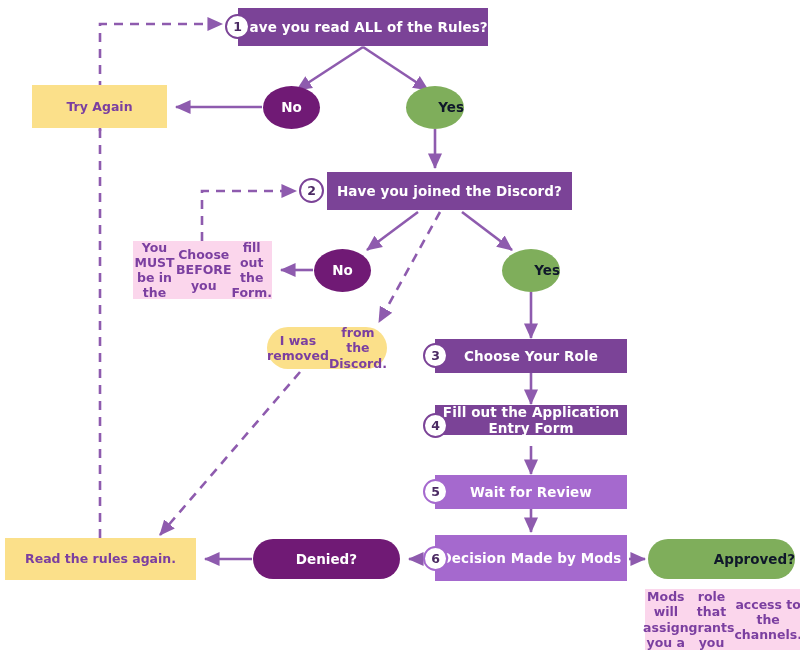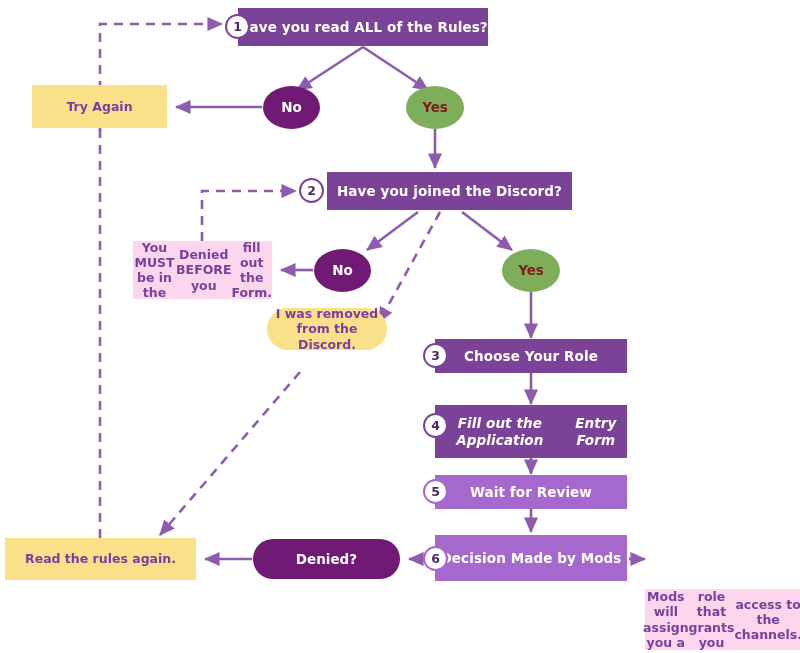--- a/index.html
+++ b/index.html
@@ -47,21 +47,21 @@
   }
   .note-pink {
     background: #FBD6EC;
     color: #7B3FA0;
     font-size: 12.5px;
   }
   .pill {
     border-radius: 999px;
   }
   .decision-no  { background: #701a75; color: #fff; font-size: 13.5px; }
-  .decision-yes { background: #7FAE5B; color: #7f1d1d; font-size: 13.5px; }
+  .decision-yes { background: #7FAE5B; color: #0f172a; font-size: 13.5px; justify-content: flex-end; }
   .ellipse { border-radius: 50%; }
   .badge {
     position: absolute;
     width: 25px;
     height: 25px;
     border-radius: 50%;
     background: #ffffff;
     border: 2.5px solid #7B4397;
     color: #4B2A63;
     font-size: 12.5px;
@@ -153,45 +153,45 @@
 
   <div class="node proc proc-dark" style="left:327px; top:172px; width:245px; height:38px;">
     <span>Have you joined the Discord?</span>
   </div>
   <div class="badge" style="left:299px; top:178px;">
     <span>2</span>
   </div>
 
   <div class="node note-pink" style="left:133px; top:241px; width:139px; height:58px; flex-direction:row;">
     <span>You MUST be in the</span>
-    <span>Denied BEFORE you</span>
+    <span>Choose BEFORE you</span>
     <span>fill out the Form.</span>
   </div>
 
   <div class="node decision-no ellipse" style="left:314px; top:249px; width:57px; height:43px;">
     <span>No</span>
   </div>
 
   <div class="node decision-yes ellipse" style="left:502px; top:249px; width:58px; height:43px;">
     <span>Yes</span>
   </div>
 
-  <div class="node note-yellow pill" style="left:267px; top:308px; width:120px; height:42px; flex-direction:column;">
+  <div class="node note-yellow pill" style="left:267px; top:327px; width:120px; height:42px; flex-direction:row;">
     <span>I was removed</span>
     <span>from the Discord.</span>
   </div>
 
   <div class="node proc proc-dark" style="left:435px; top:339px; width:192px; height:34px;">
     <span>Choose Your Role</span>
   </div>
   <div class="badge" style="left:423px; top:343px;">
     <span>3</span>
   </div>
 
-  <div class="node proc proc-dark" style="left:435px; top:405px; width:192px; height:53px; font-style:italic;">
+  <div class="node proc proc-dark" style="left:435px; top:405px; width:192px; height:30px; flex-direction:column;">
     <span>Fill out the Application</span>
     <span>Entry Form</span>
   </div>
   <div class="badge" style="left:423px; top:413px;">
     <span>4</span>
   </div>
 
   <div class="node proc proc-light" style="left:435px; top:475px; width:192px; height:34px;justify-content:center;">
     <span>Wait for Review</span>
   </div>
@@ -203,20 +203,23 @@
     <span>Decision Made by Mods</span>
   </div>
   <div class="badge badge-light" style="left:423px; top:546px;">
     <span>6</span>
   </div>
 
   <div class="node decision-no pill" style="left:253px; top:539px; width:147px; height:40px;">
     <span>Denied?</span>
   </div>
 
+  <div class="node decision-yes pill" style="left:648px; top:539px; width:147px; height:40px;">
+    <span>Approved?</span>
+  </div>
 
   <div class="node note-yellow" style="left:5px; top:538px; width:191px; height:42px; flex-direction:column;">
     <span>Read the rules again.</span>
   </div>
 
   <div class="node note-pink" style="left:645px; top:589px; width:155px; height:61px; flex-direction:row;">
     <span>Mods will assign you a</span>
     <span>role that grants you</span>
     <span>access to the channels.</span>
   </div>

